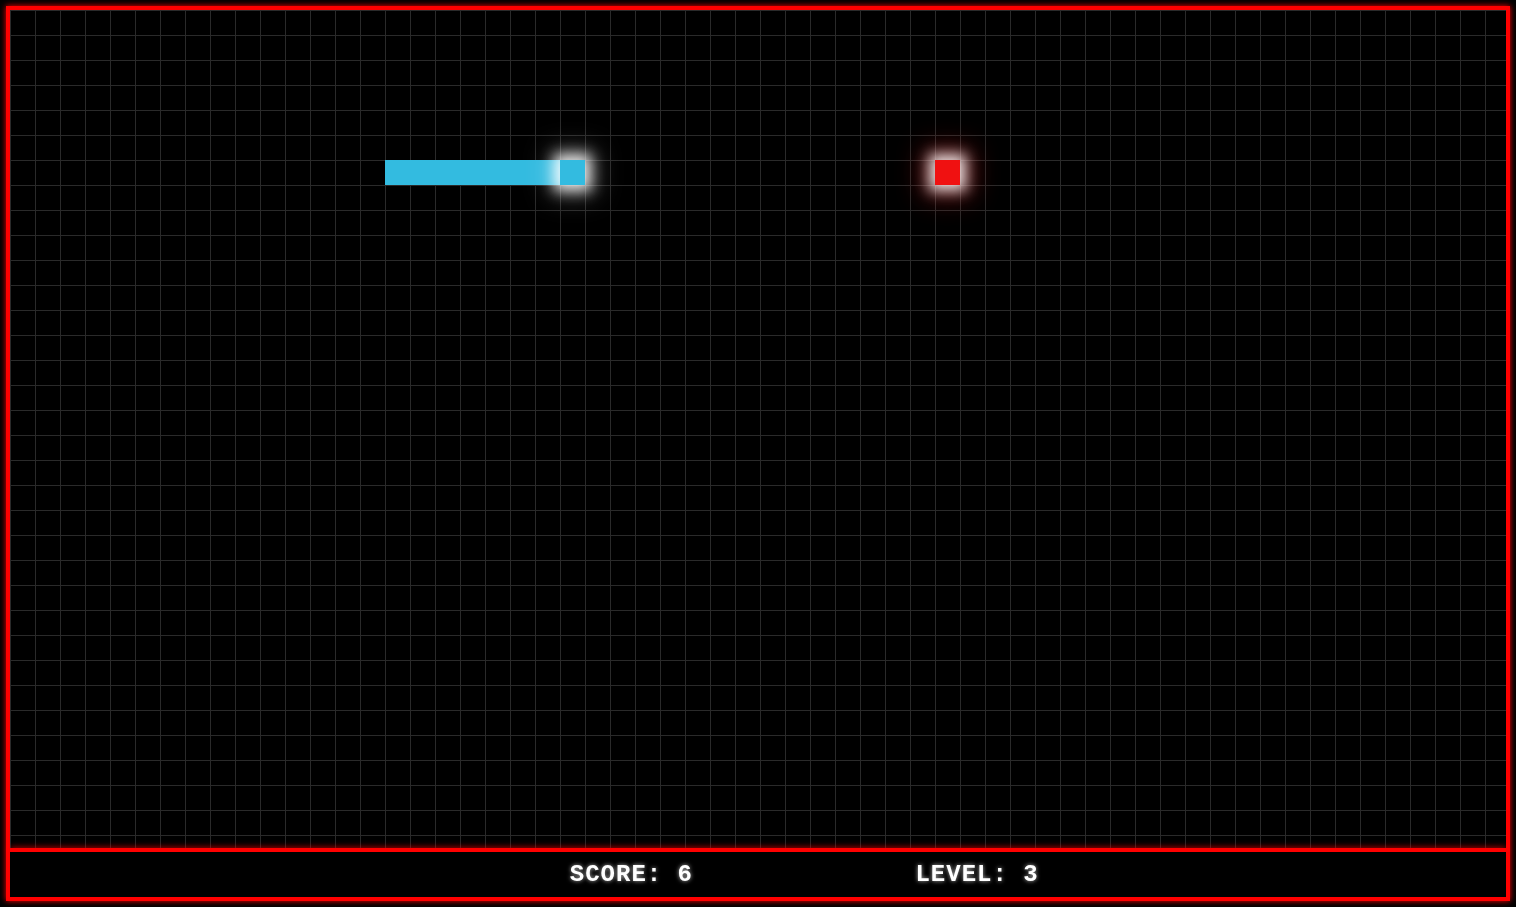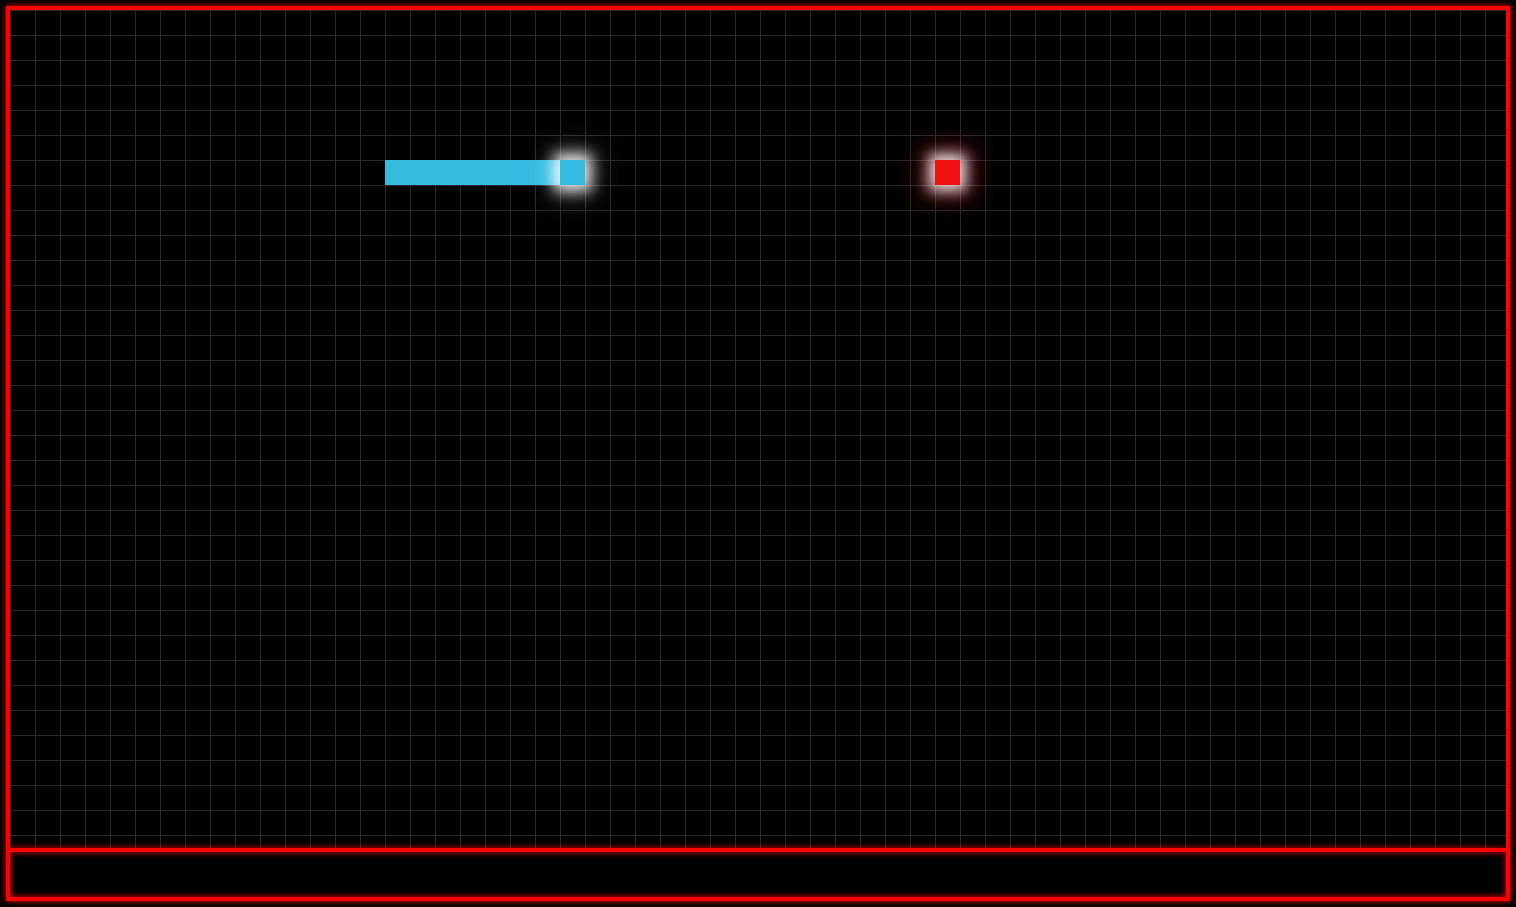--- a/index.html
+++ b/index.html
@@ -100,13 +100,21 @@
       <div class="snake-seg" style="left: 500px; top: 150px;"></div>
       <div class="snake-seg" style="left: 475px; top: 150px;"></div>
       <div class="snake-seg" style="left: 450px; top: 150px;"></div>
       <div class="snake-seg" style="left: 425px; top: 150px;"></div>
       <div class="snake-seg" style="left: 400px; top: 150px;"></div>
       <div class="snake-seg" style="left: 375px; top: 150px;"></div>
       <div class="snake-seg snake-head" style="left: 550px; top: 150px;"></div>
       <div class="food" style="left: 925px; top: 150px;"></div>
     </div>
   <div class="divider"></div>
+  <div class="hud">
+    <span class="stat">
+      <span>SCORE:</span> <span>6</span>
+    </span>
+    <span class="stat">
+      <span>LEVEL:</span> <span>3</span>
+    </span>
+  </div>
 </div>
 
 </body></html>

